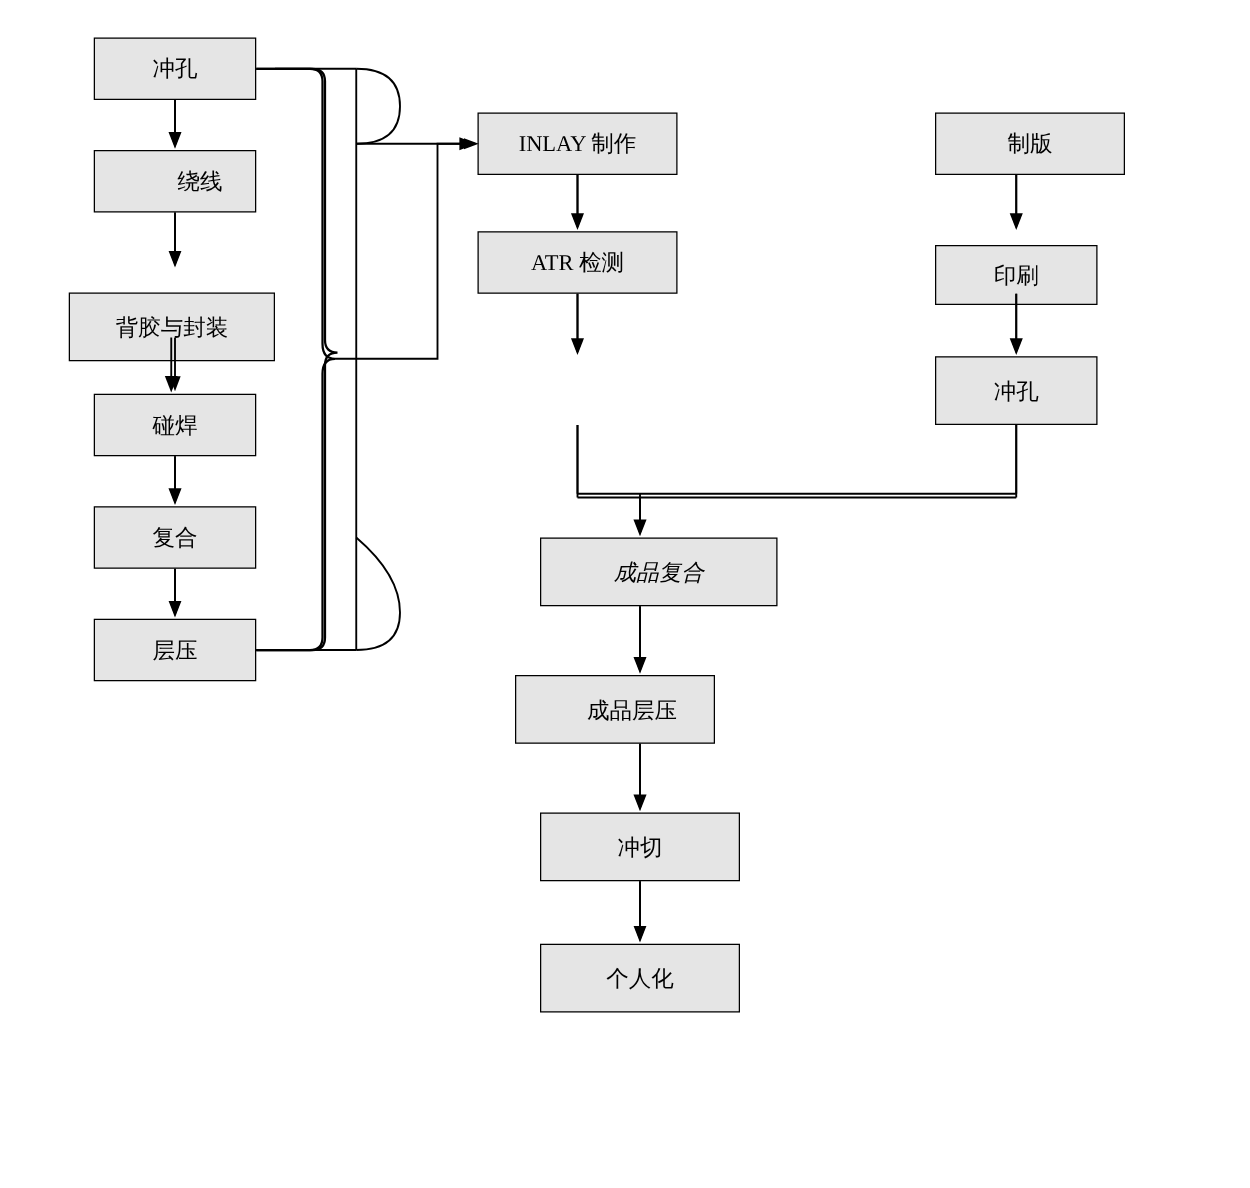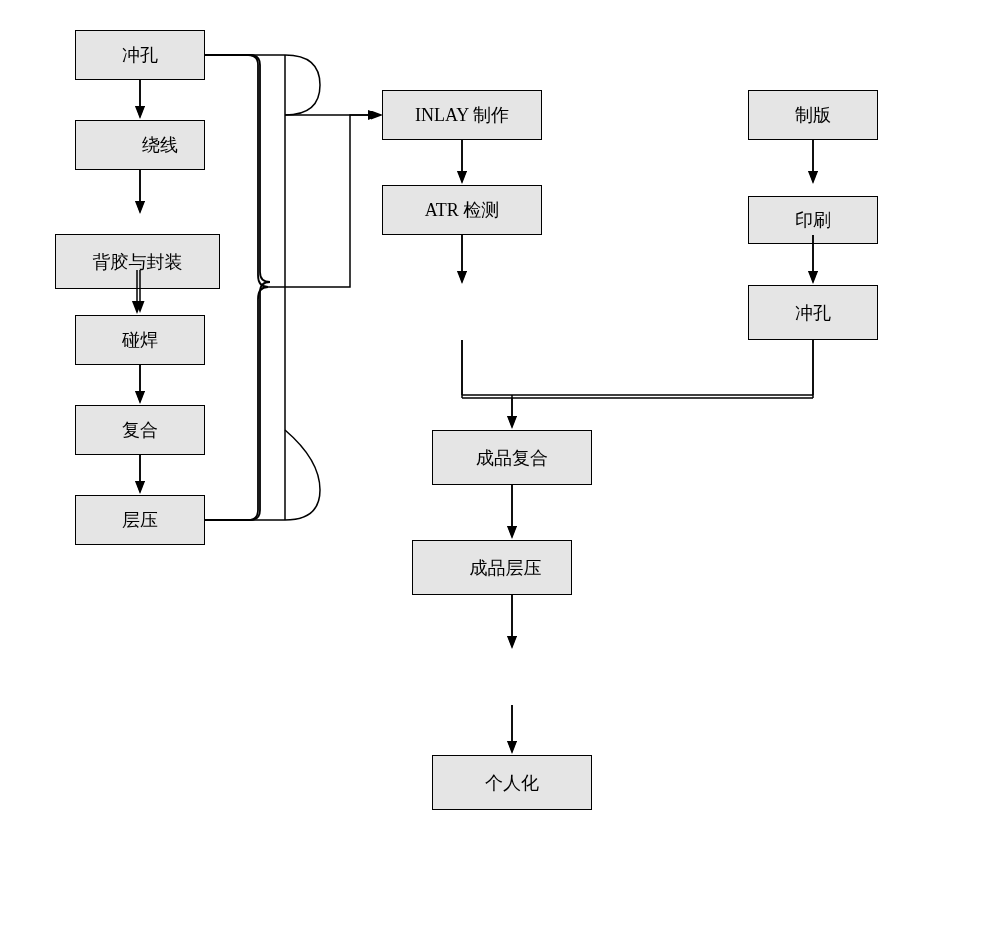--- a/index.html
+++ b/index.html
@@ -62,31 +62,34 @@
   <div class="box" style="left:75px; top:495px; width:130px; height:50px;">
     <span>层压</span>
   </div>
 
   <div class="box" style="left:382px; top:90px; width:160px; height:50px;">
     <span>INLAY 制作</span>
   </div>
   <div class="box" style="left:382px; top:185px; width:160px; height:50px;">
     <span>ATR 检测</span>
   </div>
-  <div class="box" style="left:432px; top:430px; width:160px; height:55px;">
+  <div class="box" style="left:432px; top:430px; width:190px; height:55px;font-style:italic;">
     <span>成品复合</span>
   </div>
   <div class="box" style="left:412px; top:540px; width:160px; height:55px;padding-left:27px;">
     <span>成品层压</span>
   </div>
+  <div class="box" style="left:432px; top:650px; width:160px; height:55px;">
+    <span>冲切</span>
+  </div>
   <div class="box" style="left:432px; top:755px; width:160px; height:55px;">
     <span>个人化</span>
   </div>
 
-  <div class="box" style="left:748px; top:90px; width:130px; height:50px;">
+  <div class="box" style="left:748px; top:90px; width:152px; height:50px;">
     <span>制版</span>
   </div>
   <div class="box" style="left:748px; top:196px; width:130px; height:48px;">
     <span>印刷</span>
   </div>
   <div class="box" style="left:748px; top:285px; width:130px; height:55px;">
     <span>冲孔</span>
   </div>
 
   <svg class="lines">

